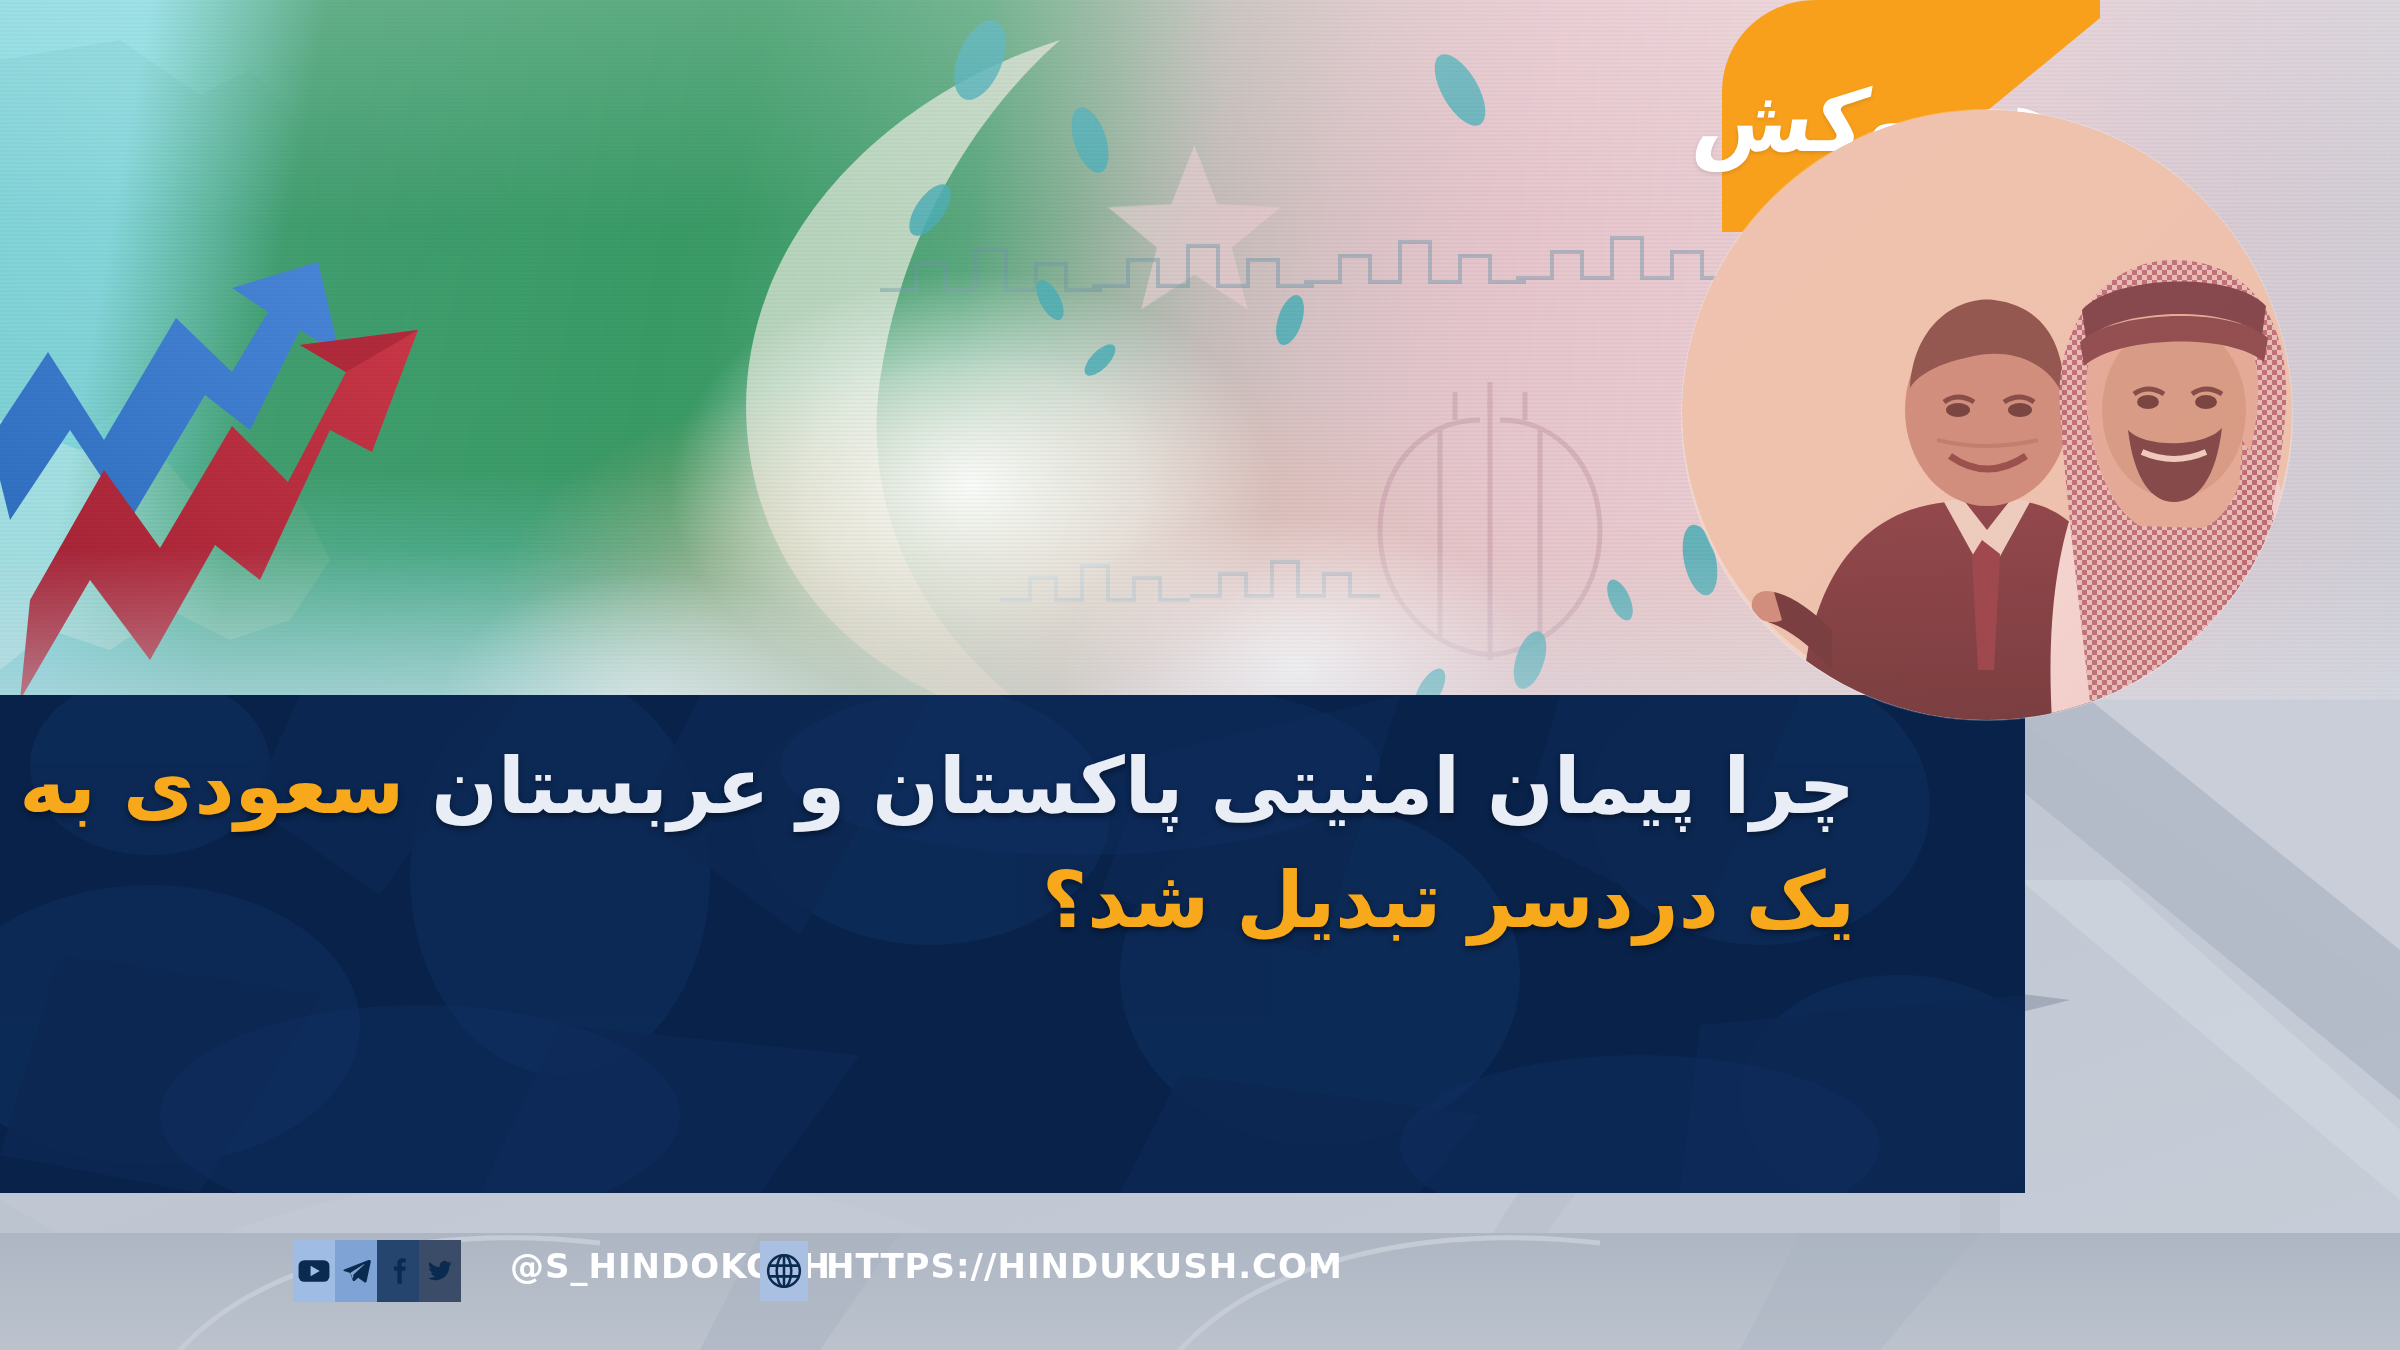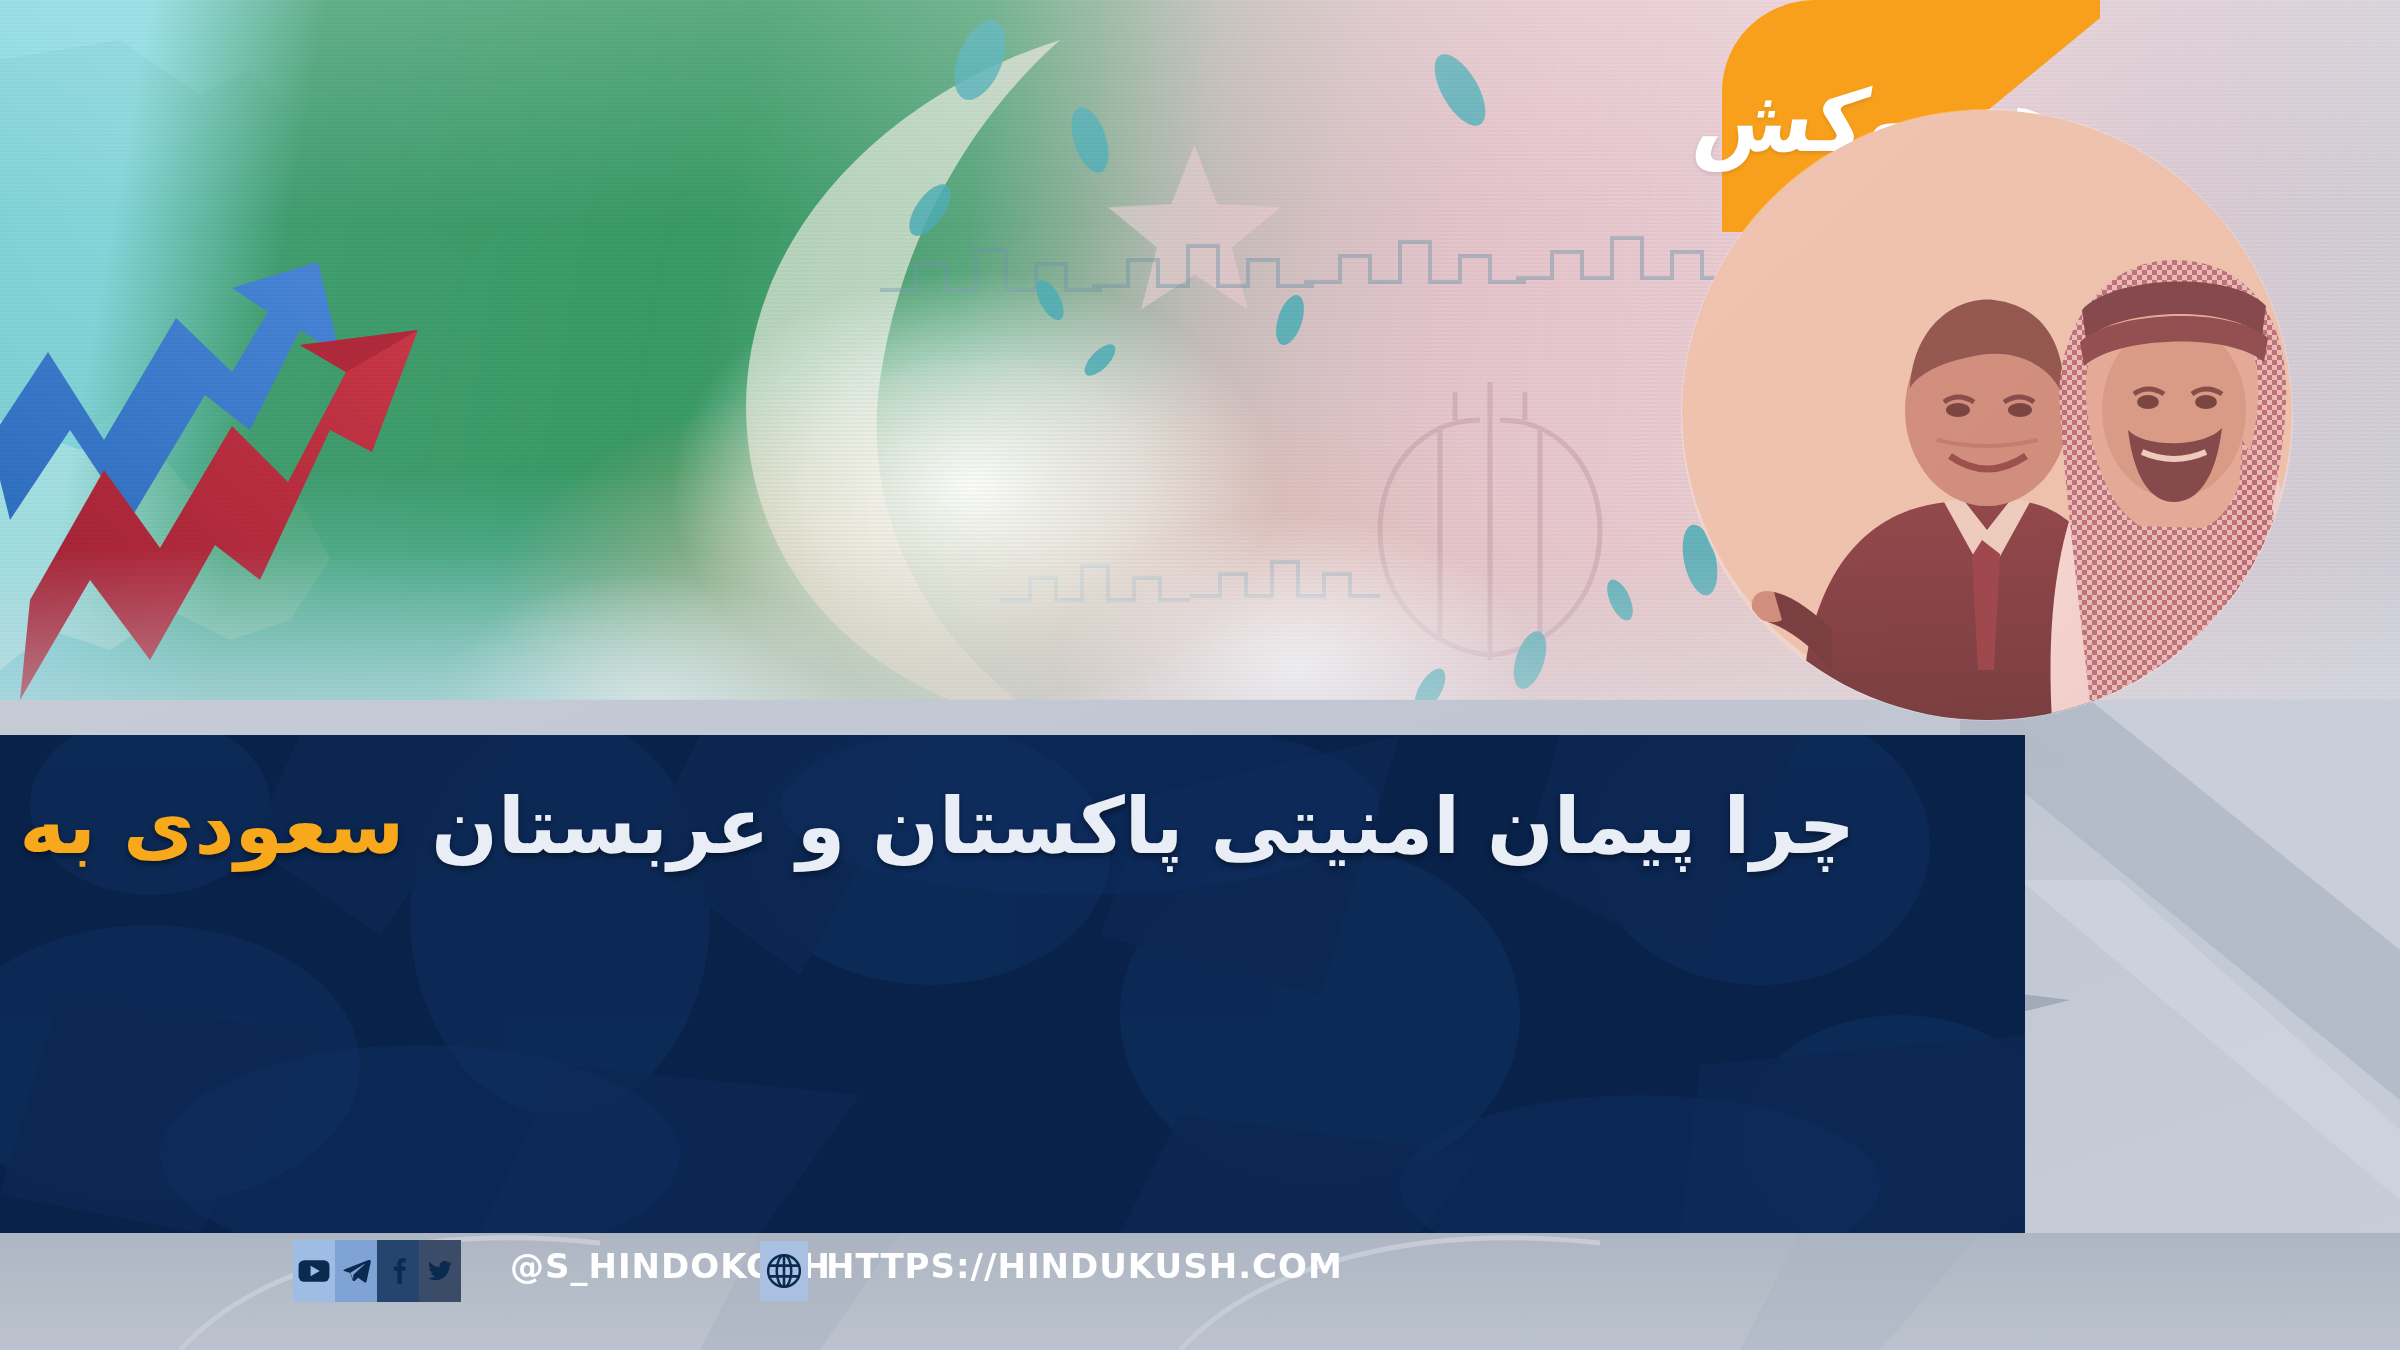--- a/index.html
+++ b/index.html
@@ -69,21 +69,21 @@
 
   
   #plate{
     position:absolute; left:0; top:700px; width:2400px; height:650px;
     background:linear-gradient(160deg,#c6ccd6 0%,#bfc6d2 40%,#c3cad5 70%,#c8ced8 100%);
     overflow:hidden;
   }
 
   
   #navy{
-    position:absolute; left:0; top:735px; width:2025px; height:498px;
+    position:absolute; left:0; top:695px; width:2025px; height:498px;
     background:#09224a;
     overflow:hidden;
   }
   #navy .deco{position:absolute; inset:0; opacity:1;}
 
   .title-wrap{
     position:absolute; right:170px; left:170px; top:38px;
     text-align:right; direction:rtl;
   }
   .title-line{
@@ -313,20 +313,21 @@
       </g>
       <g fill="#123167" opacity=".35">
         <ellipse cx="420" cy="420" rx="260" ry="110"></ellipse>
         <ellipse cx="1080" cy="70" rx="300" ry="90"></ellipse>
         <ellipse cx="1640" cy="450" rx="240" ry="90"></ellipse>
       </g>
     </svg>
 
     <div class="title-wrap">
       <div class="title-line"><span>چرا پیمان امنیتی پاکستان و عربستان </span><span class="hl">سعودی به</span></div>
+      <div class="title-line" id="title-line-2">یک دردسر تبدیل شد؟</div>
     </div>
 
   </div>
 
   <div id="logo-banner">
     <svg width="378" height="232" viewBox="0 0 378 232">
       <path d="M118,232 L0,232 L0,92 C0,40 42,0 94,0 L378,0 L378,18 Z" fill="#f8a01c"></path>
     </svg>
   </div>
 

